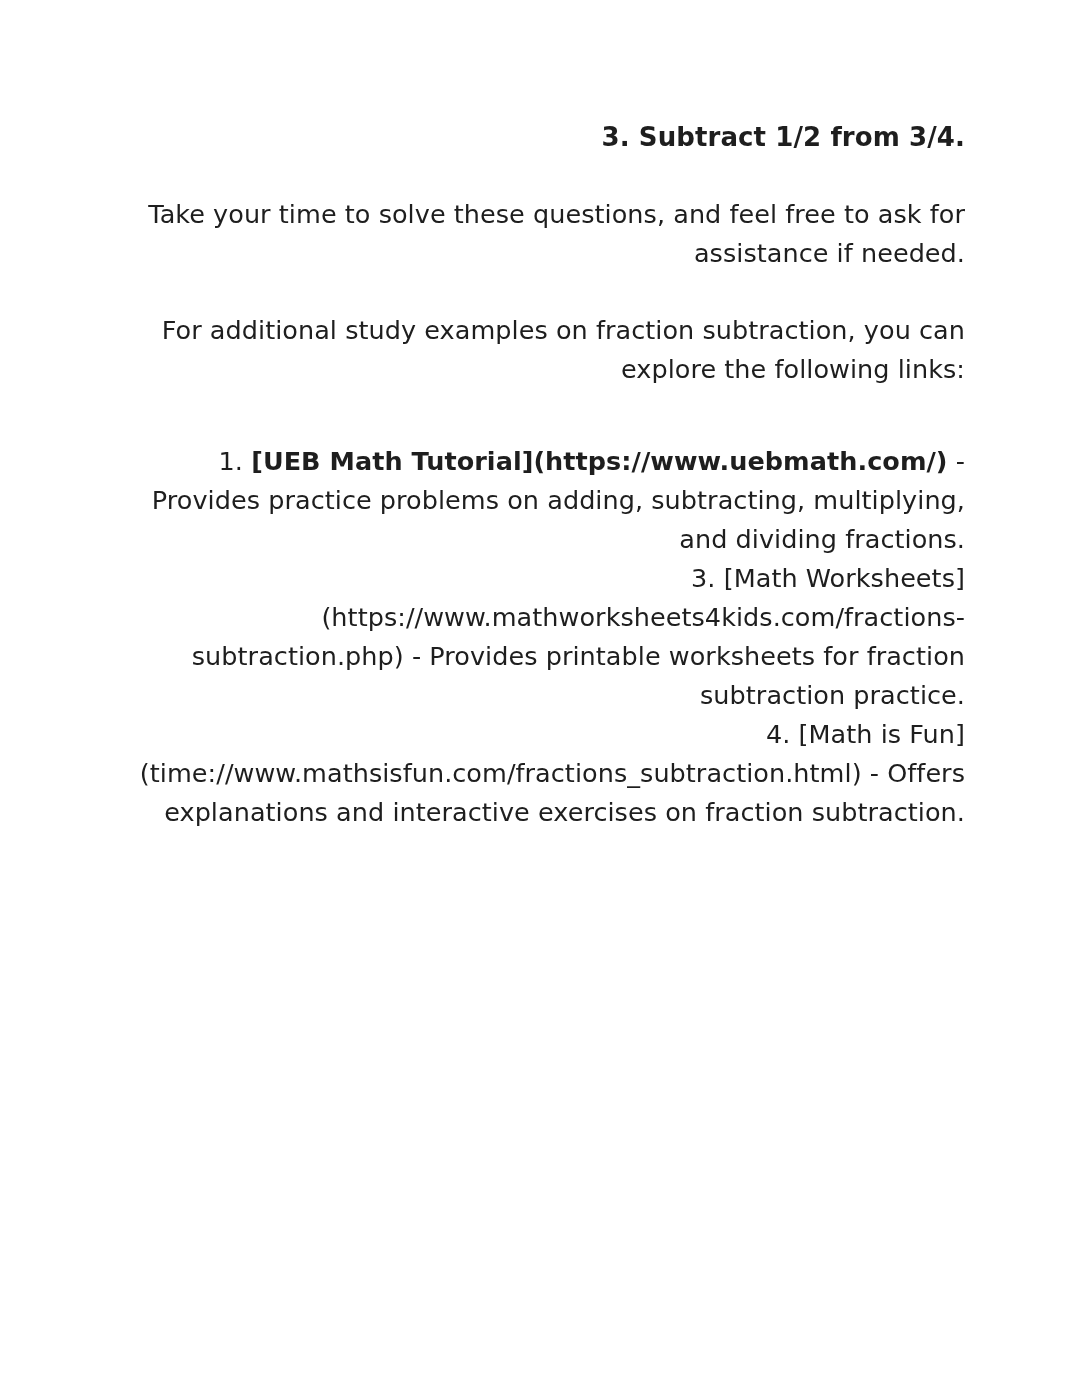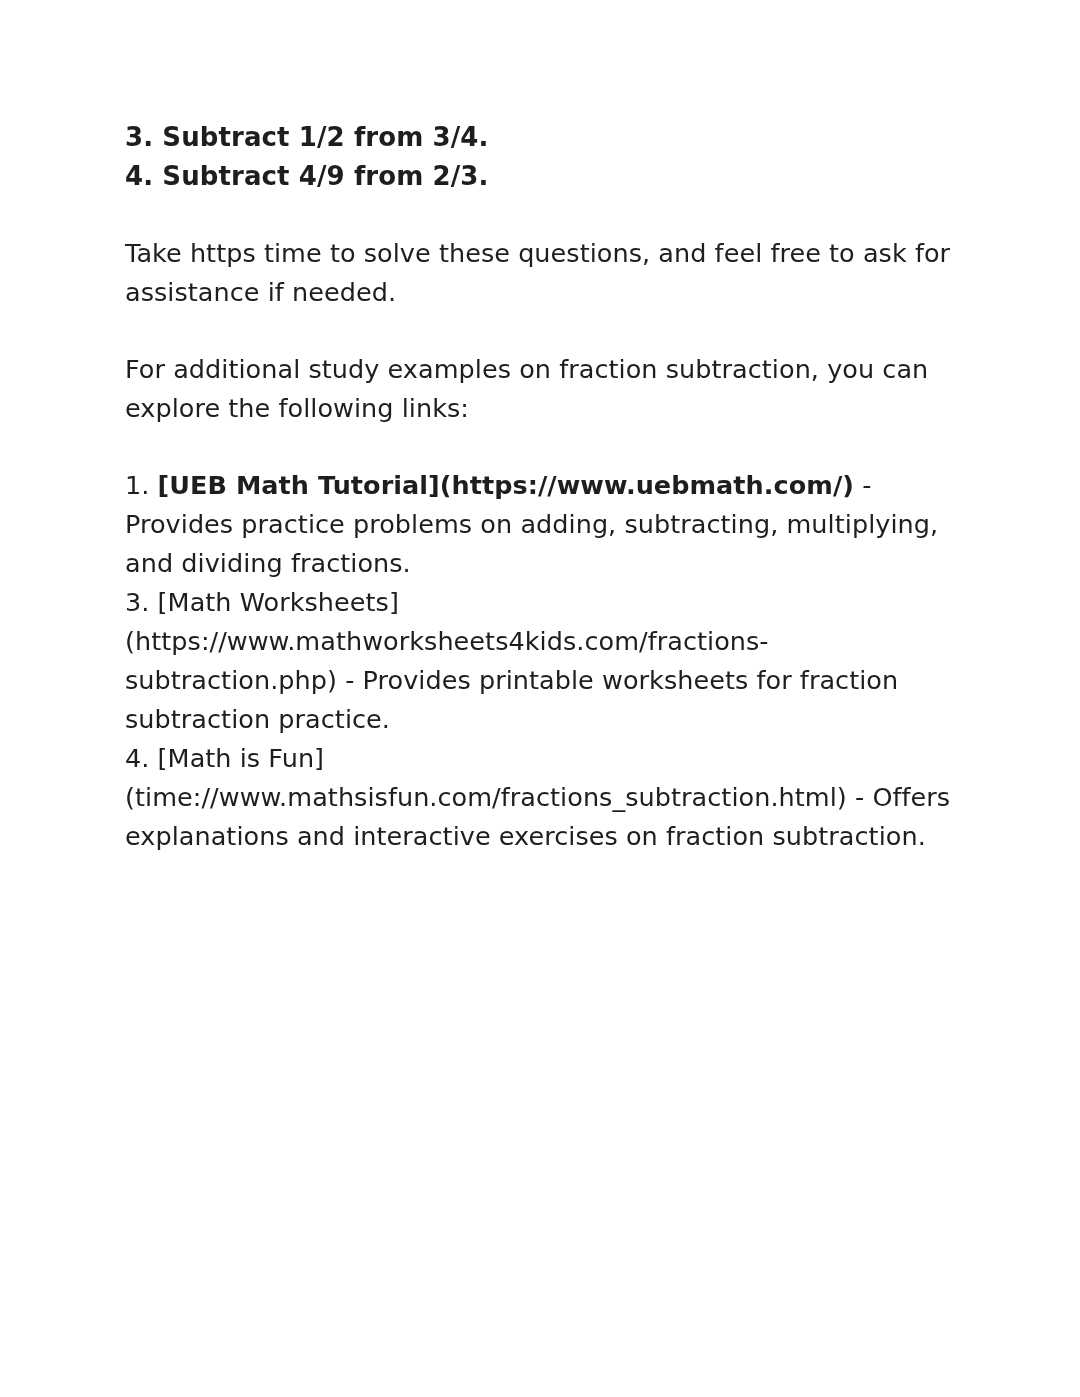--- a/index.html
+++ b/index.html
@@ -13,40 +13,41 @@
     font-family: "DejaVu Sans", sans-serif;
     color: #1a1a1a;
     -webkit-font-smoothing: antialiased;
   }
   .page {
     position: relative;
     width: 1080px;
     height: 1359px;
     box-sizing: border-box;
     padding: 118px 125px 0 125px;
+    text-align: right;
   }
   .doc {
     width: 840px;
     font-size: 25.5px;
     line-height: 39px;
     color: #1e1e1e;
   }
   .q-line {
     font-weight: bold;
     font-size: 26px;
     line-height: 39px;
     letter-spacing: 0.1px;
   }
   .para {
     margin-top: 38px;
     font-weight: 400;
     letter-spacing: 0.05px;
   }
   .list-block {
-    margin-top: 38px;
+    margin-top: 53px;
   }
   .list-item {
     letter-spacing: 0.05px;
   }
   .bold {
     font-weight: bold;
   }
   .nowrap-break {
     word-break: break-word;
   }
@@ -55,23 +56,22 @@
     letter-spacing: 0.05px;
   }
 </style>
 </head>
 <body>
 
 <div class="page">
   <div class="doc">
 
     <div class="q-line">3. Subtract 1/2 from 3/4.</div>
-    <div class="q-line">4. Subtract 4/9 from 2/3.</div>
 
-    <div class="para">Take https time to solve these questions, and feel free to ask for assistance if needed.</div>
+    <div class="para">Take your time to solve these questions, and feel free to ask for assistance if needed.</div>
 
     <div class="para">For additional study examples on fraction subtraction, you can explore the following links:</div>
 
     <div class="list-block">
 
       <div class="list-item">
         <span>1. </span><span class="bold nowrap-break">[UEB Math Tutorial](https://www.uebmath.com/)</span><span> - Provides practice problems on adding, subtracting, multiplying, and dividing fractions.</span>
       </div>
 
 

